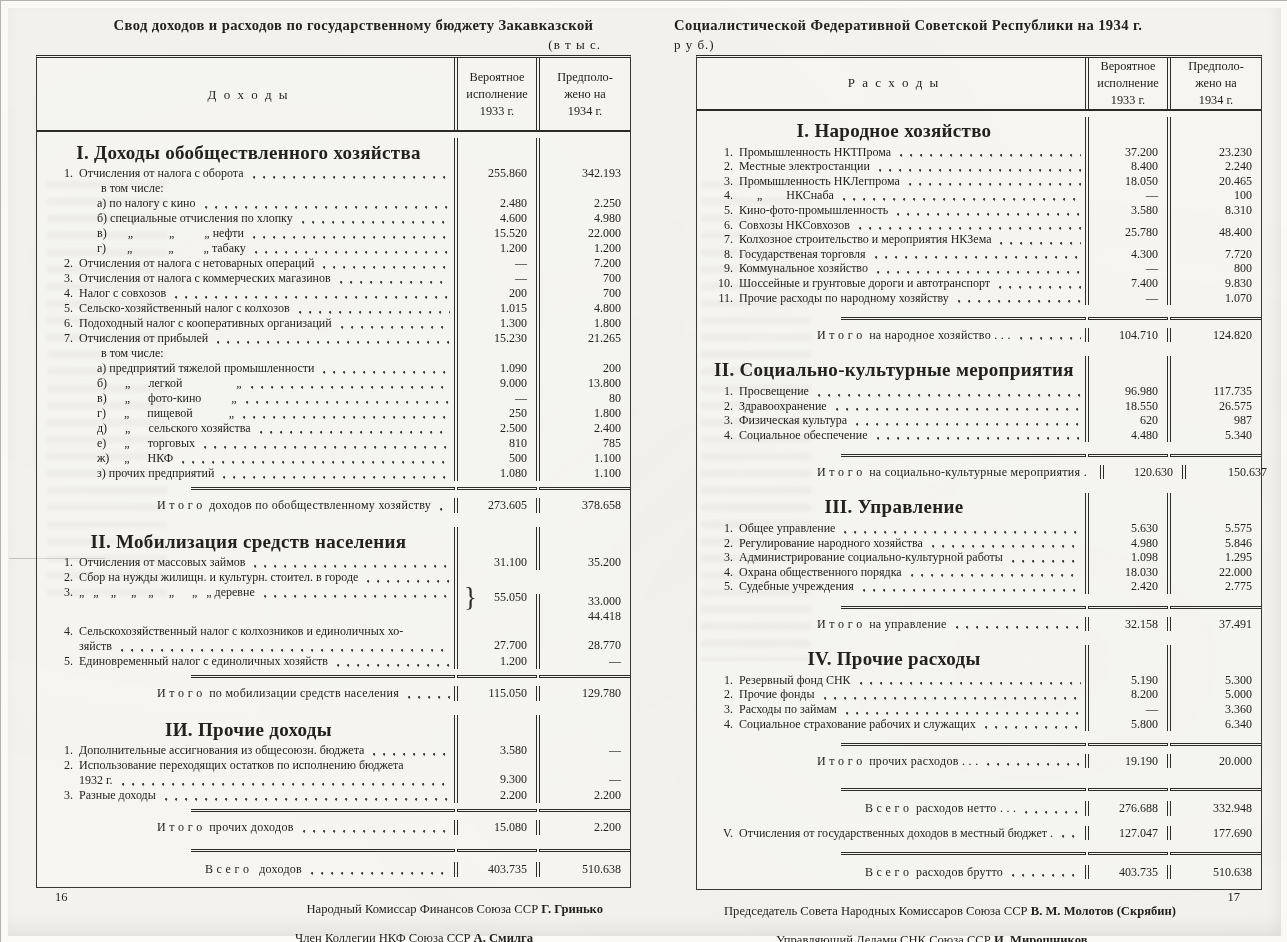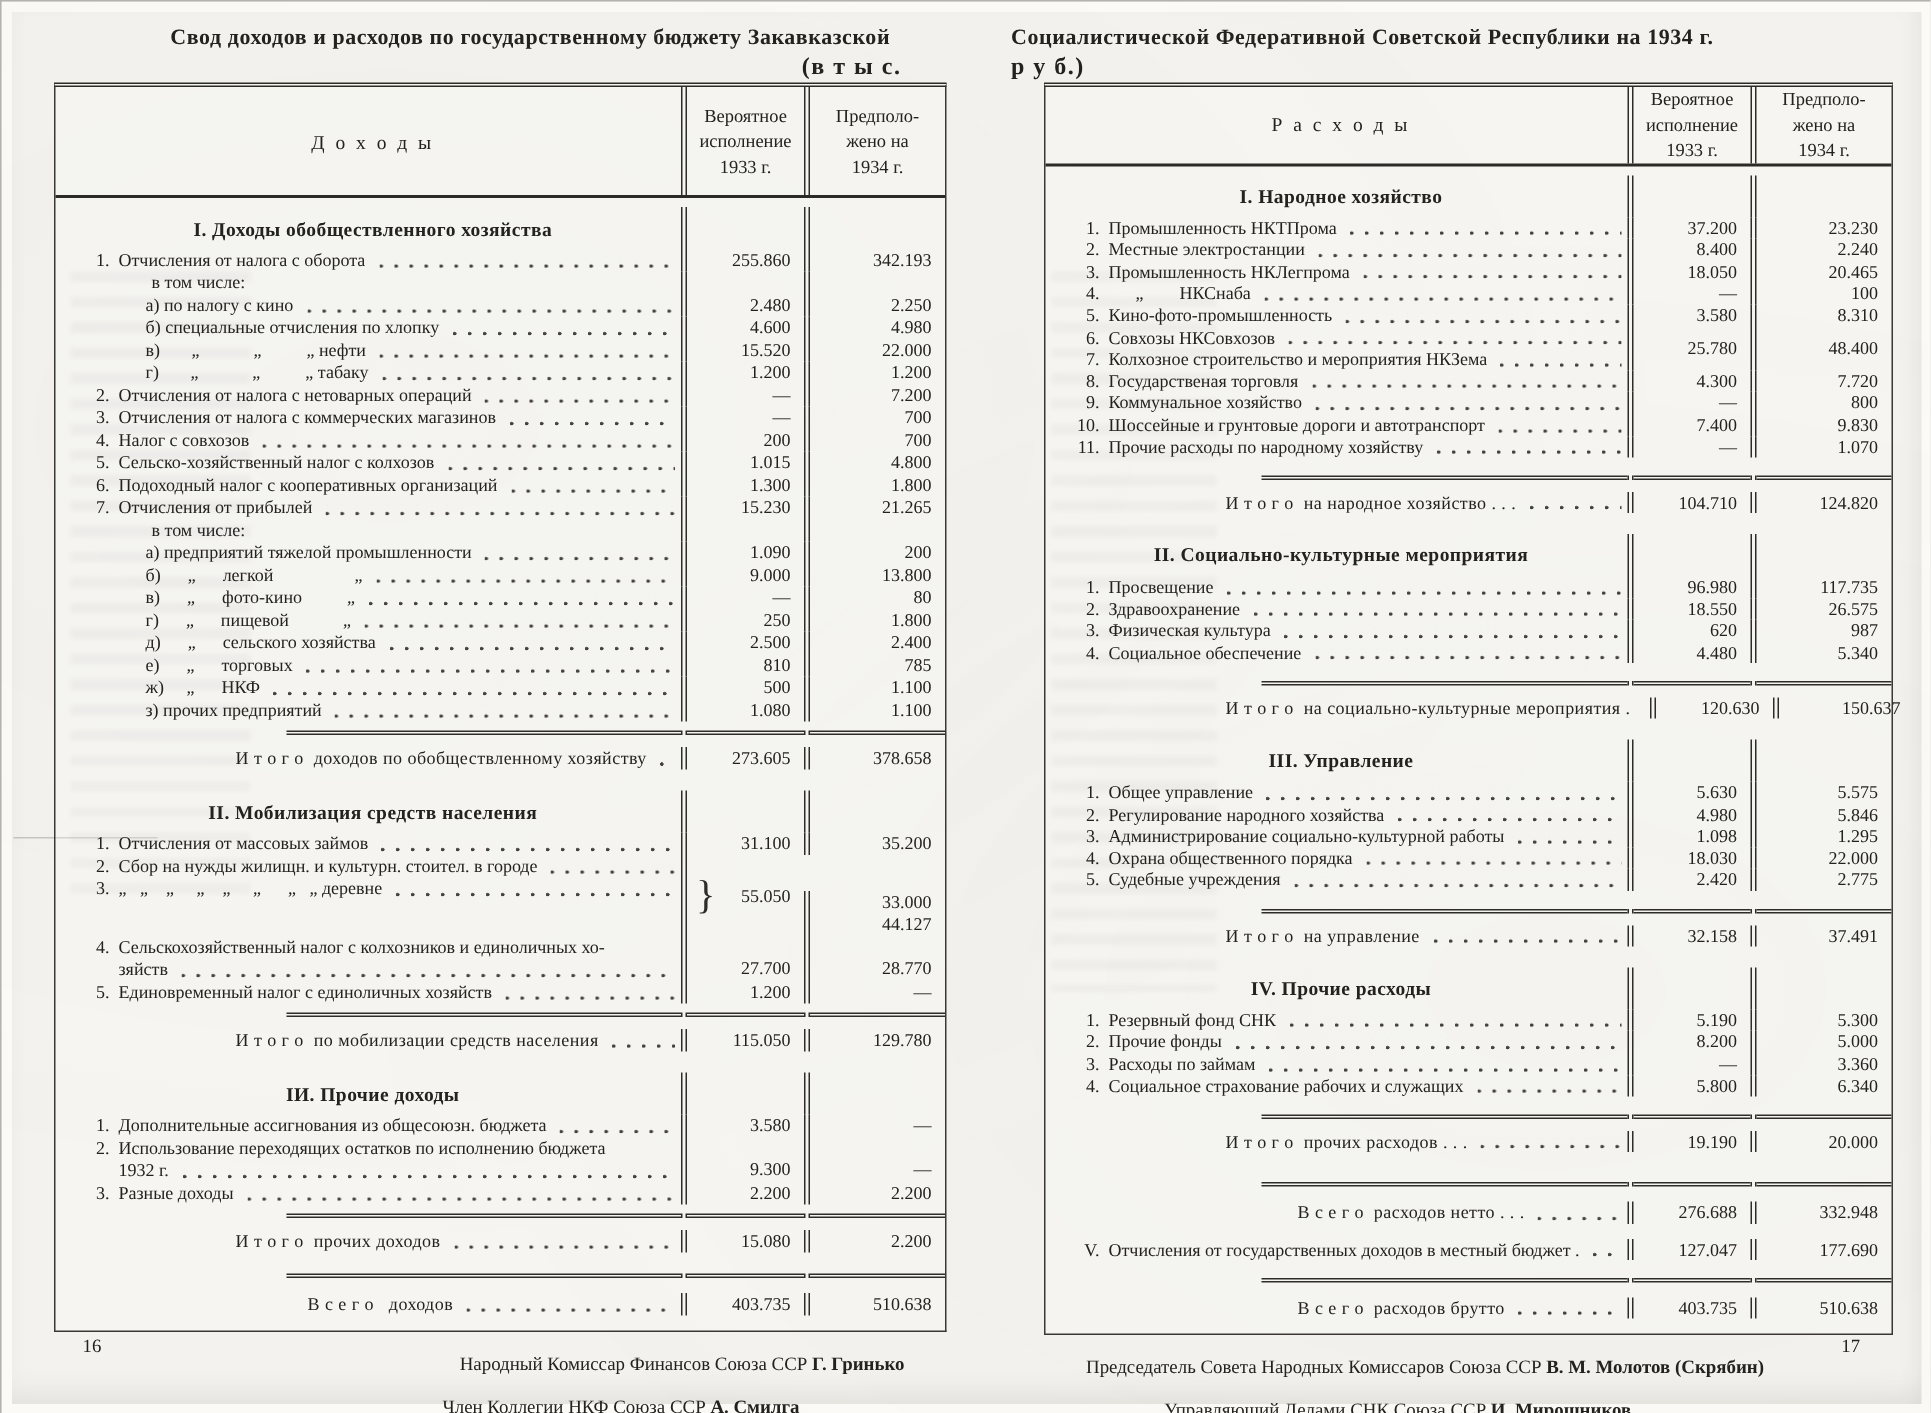--- a/index.html
+++ b/index.html
@@ -12,38 +12,38 @@
   .paper-tex{position:absolute;inset:0;pointer-events:none;opacity:.5;
      background:radial-gradient(ellipse at 20% 30%, rgba(160,155,145,.05), transparent 60%),
                 radial-gradient(ellipse at 80% 70%, rgba(160,155,145,.06), transparent 55%);}
   .ghost{position:absolute;pointer-events:none;opacity:.055;
      background:repeating-linear-gradient(180deg,#555 0 7px,transparent 7px 17px);filter:blur(1.5px);}
   .content-l{position:absolute;left:35px;top:14px;width:595px;}
   .content-r{position:absolute;left:52px;top:14px;width:566px;}
   .title{font-weight:bold;font-size:14.6px;letter-spacing:.4px;line-height:20px;}
   .title-l{text-align:center;padding-left:40px;}
   .title-r{text-align:left;margin-left:-22px;}
-  .unit-note{font-size:16px;height:20px;line-height:20px;letter-spacing:1px;font-weight:bold;}
+  .unit-note{font-size:13px;height:20px;line-height:20px;letter-spacing:1px;}
   .unit-l{text-align:right;padding-right:30px;}
   .unit-r{text-align:left;margin-left:-22px;}
   
   .btable{border:1px solid #3a3833;border-top:3px double #2b2a26;background:rgba(255,255,255,.25);}
   .trow{display:grid;grid-template-columns:1fr 82px 94px;min-height:15px;font-size:12px;line-height:15px;}
   .page-right .trow{min-height:14.6px;line-height:14.6px;}
   .cl{display:flex;align-items:baseline;padding-left:6px;position:relative;}
   .cv{border-left:4px double #2e2c28;display:flex;align-items:center;justify-content:flex-end;
       padding-right:9px;white-space:nowrap;}
   .thead{border-bottom:2px solid #2b2a26;min-height:72px;}
   .thead .cl{align-items:center;justify-content:center;}
   .hcol-title{letter-spacing:2px;font-size:13px;}
   .thead .cv{flex-direction:column;justify-content:center;align-items:center;padding:0 2px;}
   .hline{font-size:12.3px;line-height:17px;text-align:center;}
   .heading{margin-top:6px;}
   .heading .cl{justify-content:center;align-items:center;}
-  .sec-heading{font-weight:bold;font-size:13px;padding:7px 0 6px;letter-spacing:.3px;text-align:right;}
+  .sec-heading{font-weight:bold;font-size:19px;padding:7px 0 6px;letter-spacing:.3px;text-align:right;}
   .num{flex:0 0 30px;text-align:right;padding-right:6px;white-space:pre;}
   .lab{white-space:pre;}
   .sub .lab{padding-left:18px;}
   .note .lab{padding-left:58px;}
   .lead{flex:1 1 14px;align-self:flex-end;height:7px;margin:0 4px 2px 9px;
         background-image:radial-gradient(circle at 1.2px 5.4px,#46423b 1.05px,rgba(0,0,0,0) 1.35px);
         background-size:10px 7px;background-repeat:repeat-x;}
   .rrule{min-height:9px;align-items:end;}
   .rline{border-top:3px double #2e2c28;height:0;align-self:flex-end;width:100%;}
   .rrule .cl .rline{margin-left:36%;}
@@ -426,21 +426,21 @@
                 <span class="lab">„   „    „     „    „     „      „   „ деревне</span>
                 <span class="lead"></span>
               </div>
             </div>
             <div class="cv cv1 brace-wrap">
               <span class="brace">}</span>
               <span class="val">55.050</span>
             </div>
             <div class="cv cv2 cv-col">
               <span class="val">33.000</span>
-              <span class="val">44.127</span>
+              <span class="val">44.418</span>
             </div>
           </div>
           <div class="trow item two">
             <div class="cl">
               <div class="bl-line">
                 <span class="num">4.</span>
                 <span class="lab">Сельскохозяйственный налог с колхозников и единоличных хо-</span>
               </div>
               <div class="bl-line">
                 <span class="num"></span>

